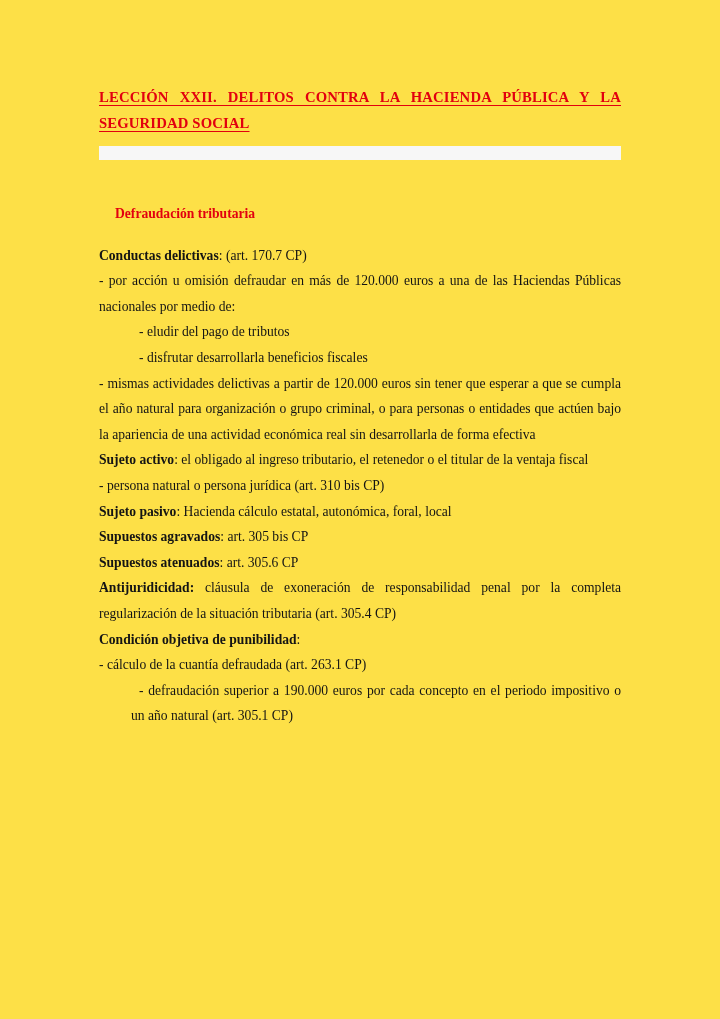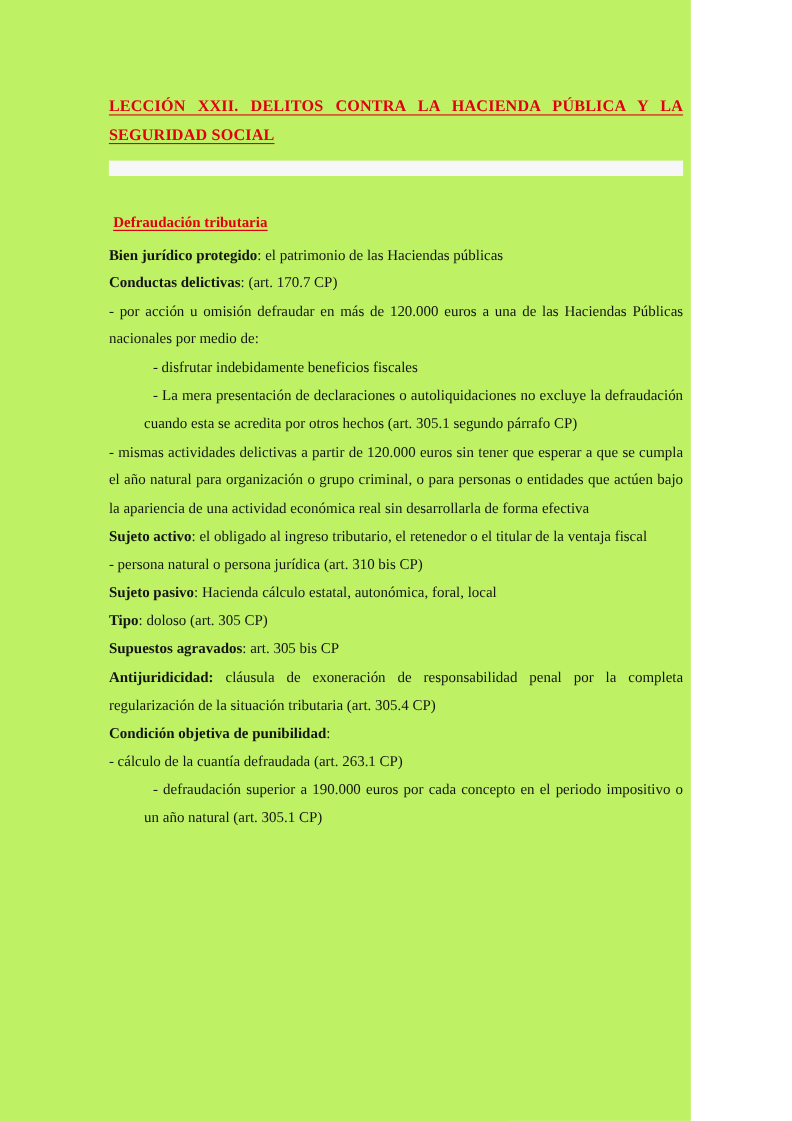--- a/index.html
+++ b/index.html
@@ -15,23 +15,23 @@
     overflow: hidden;
     font-family: "Liberation Serif", "DejaVu Serif", serif;
     color: #000000;
     -webkit-font-smoothing: antialiased;
   }
 
   .page {
     position: absolute;
     left: 0;
     top: 0;
-    width: 628px;
+    width: 720px;
     height: 1019px;
-    background: #bef264;
+    background: #fde047;
   }
 
   .content {
     position: absolute;
     left: 99px;
     top: 84px;
     width: 522px;
   }
 
   
@@ -63,25 +63,24 @@
 
   .spacer-line {
     height: 25px;
   }
 
   
   .section-heading {
     font-size: 13.6px;
     font-weight: bold;
     color: #e2000f;
-    text-decoration: underline;
     text-underline-offset: 2.5px;
     text-decoration-thickness: 1.3px;
     line-height: 25.6px;
-    margin: 4px;
+    margin: 16px;
     display: block;
   }
   .section-heading span { text-decoration: inherit; }
 
   
   .p {
     font-size: 13.6px;
     line-height: 25.6px;
     margin: 0;
     text-align: justify;
@@ -111,41 +110,40 @@
   <div class="content">
 
     <h1 class="doc-title"><span>LECCIÓN XXII.    DELITOS CONTRA LA HACIENDA PÚBLICA Y LA</span><span class="t-line2">SEGURIDAD SOCIAL</span></h1>
 
     <div class="highlight-band"></div>
 
     <div class="spacer-line"></div>
 
     <div class="section-heading"><span>Defraudación tributaria</span></div>
 
-    <p class="p lvl1"><b class="lead">Bien jurídico protegido</b><span>: el patrimonio de las Haciendas públicas</span></p>
 
     <p class="p lvl1"><b class="lead">Conductas delictivas</b><span>: (art. 170.7 CP)</span></p>
 
     <p class="p lvl1">- por acción u omisión defraudar en más de 120.000 euros a una de las Haciendas Públicas nacionales por medio de:</p>
 
-    <p class="p hang">- disfrutar indebidamente beneficios fiscales</p>
-    <p class="p hang">- La mera presentación de declaraciones o autoliquidaciones no excluye la defraudación cuando esta se acredita por otros hechos (art. 305.1 segundo párrafo CP)</p>
+    <p class="p hang">- eludir del pago de tributos</p>
+    <p class="p hang">- disfrutar desarrollarla beneficios fiscales</p>
 
     <p class="p lvl1">- mismas actividades delictivas a partir de 120.000 euros sin tener que esperar a que se cumpla el año natural para organización o grupo criminal, o para personas o entidades que actúen bajo la apariencia de una actividad económica real sin desarrollarla de forma efectiva</p>
 
     <p class="p lvl1"><b class="lead">Sujeto activo</b><span>: el obligado al ingreso tributario, el retenedor o el titular de la ventaja fiscal</span></p>
 
     <p class="p lvl1">- persona natural o persona jurídica (art. 310 bis CP)</p>
 
     <p class="p lvl1"><b class="lead">Sujeto pasivo</b><span>: Hacienda cálculo estatal, autonómica, foral, local</span></p>
 
-    <p class="p lvl1"><b class="lead">Tipo</b><span>: doloso (art. 305 CP)</span></p>
 
     <p class="p lvl1"><b class="lead">Supuestos agravados</b><span>: art. 305 bis CP</span></p>
 
+    <p class="p lvl1"><b class="lead">Supuestos atenuados</b><span>: art. 305.6 CP</span></p>
 
     <p class="p lvl1"><b class="lead">Antijuridicidad:</b><span> cláusula de exoneración de responsabilidad penal por la completa regularización de la situación tributaria (art. 305.4 CP)</span></p>
 
     <p class="p lvl1"><b class="lead">Condición objetiva de punibilidad</b><span>:</span></p>
 
     <p class="p lvl1">- cálculo de la cuantía defraudada (art. 263.1 CP)</p>
 
     <p class="p hang">- defraudación superior a 190.000 euros por cada concepto en el periodo impositivo o un año natural (art. 305.1 CP)</p>
 
   </div>

